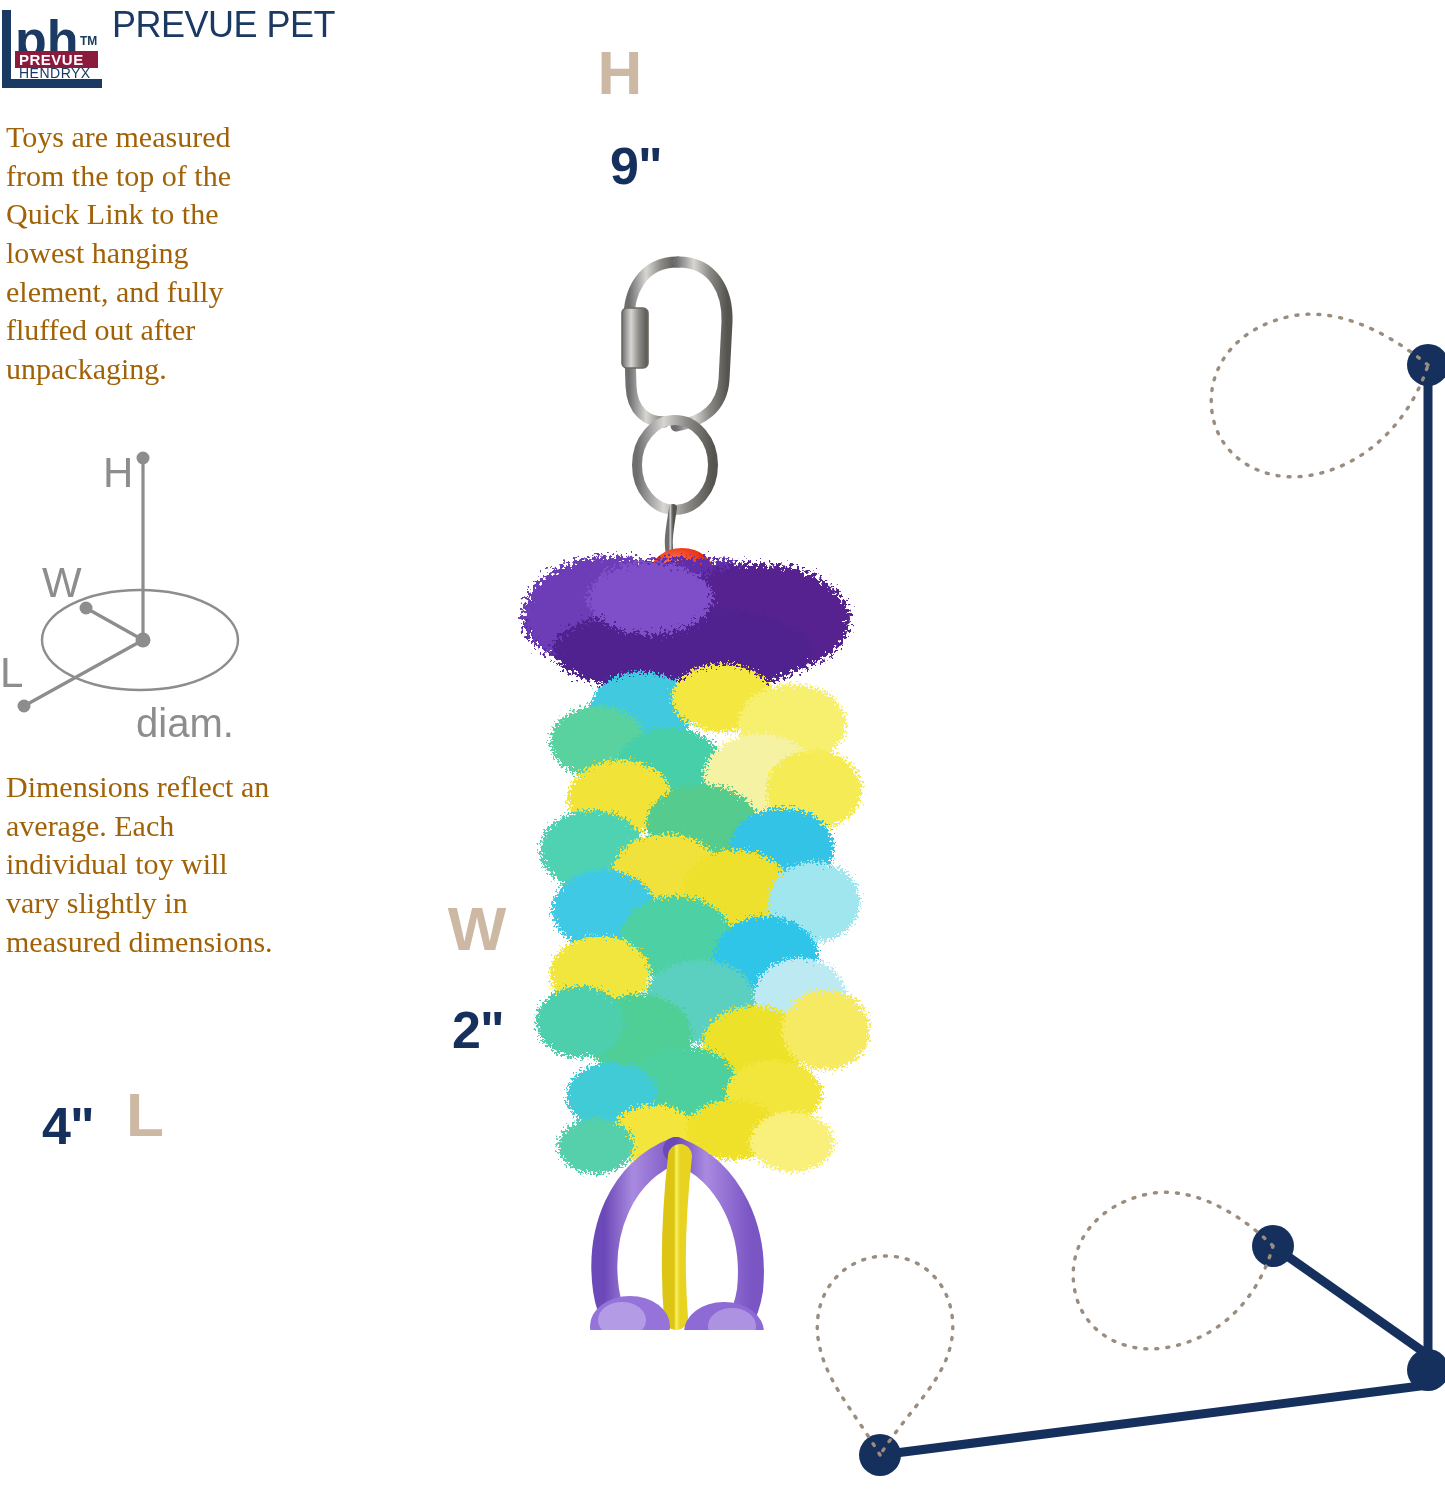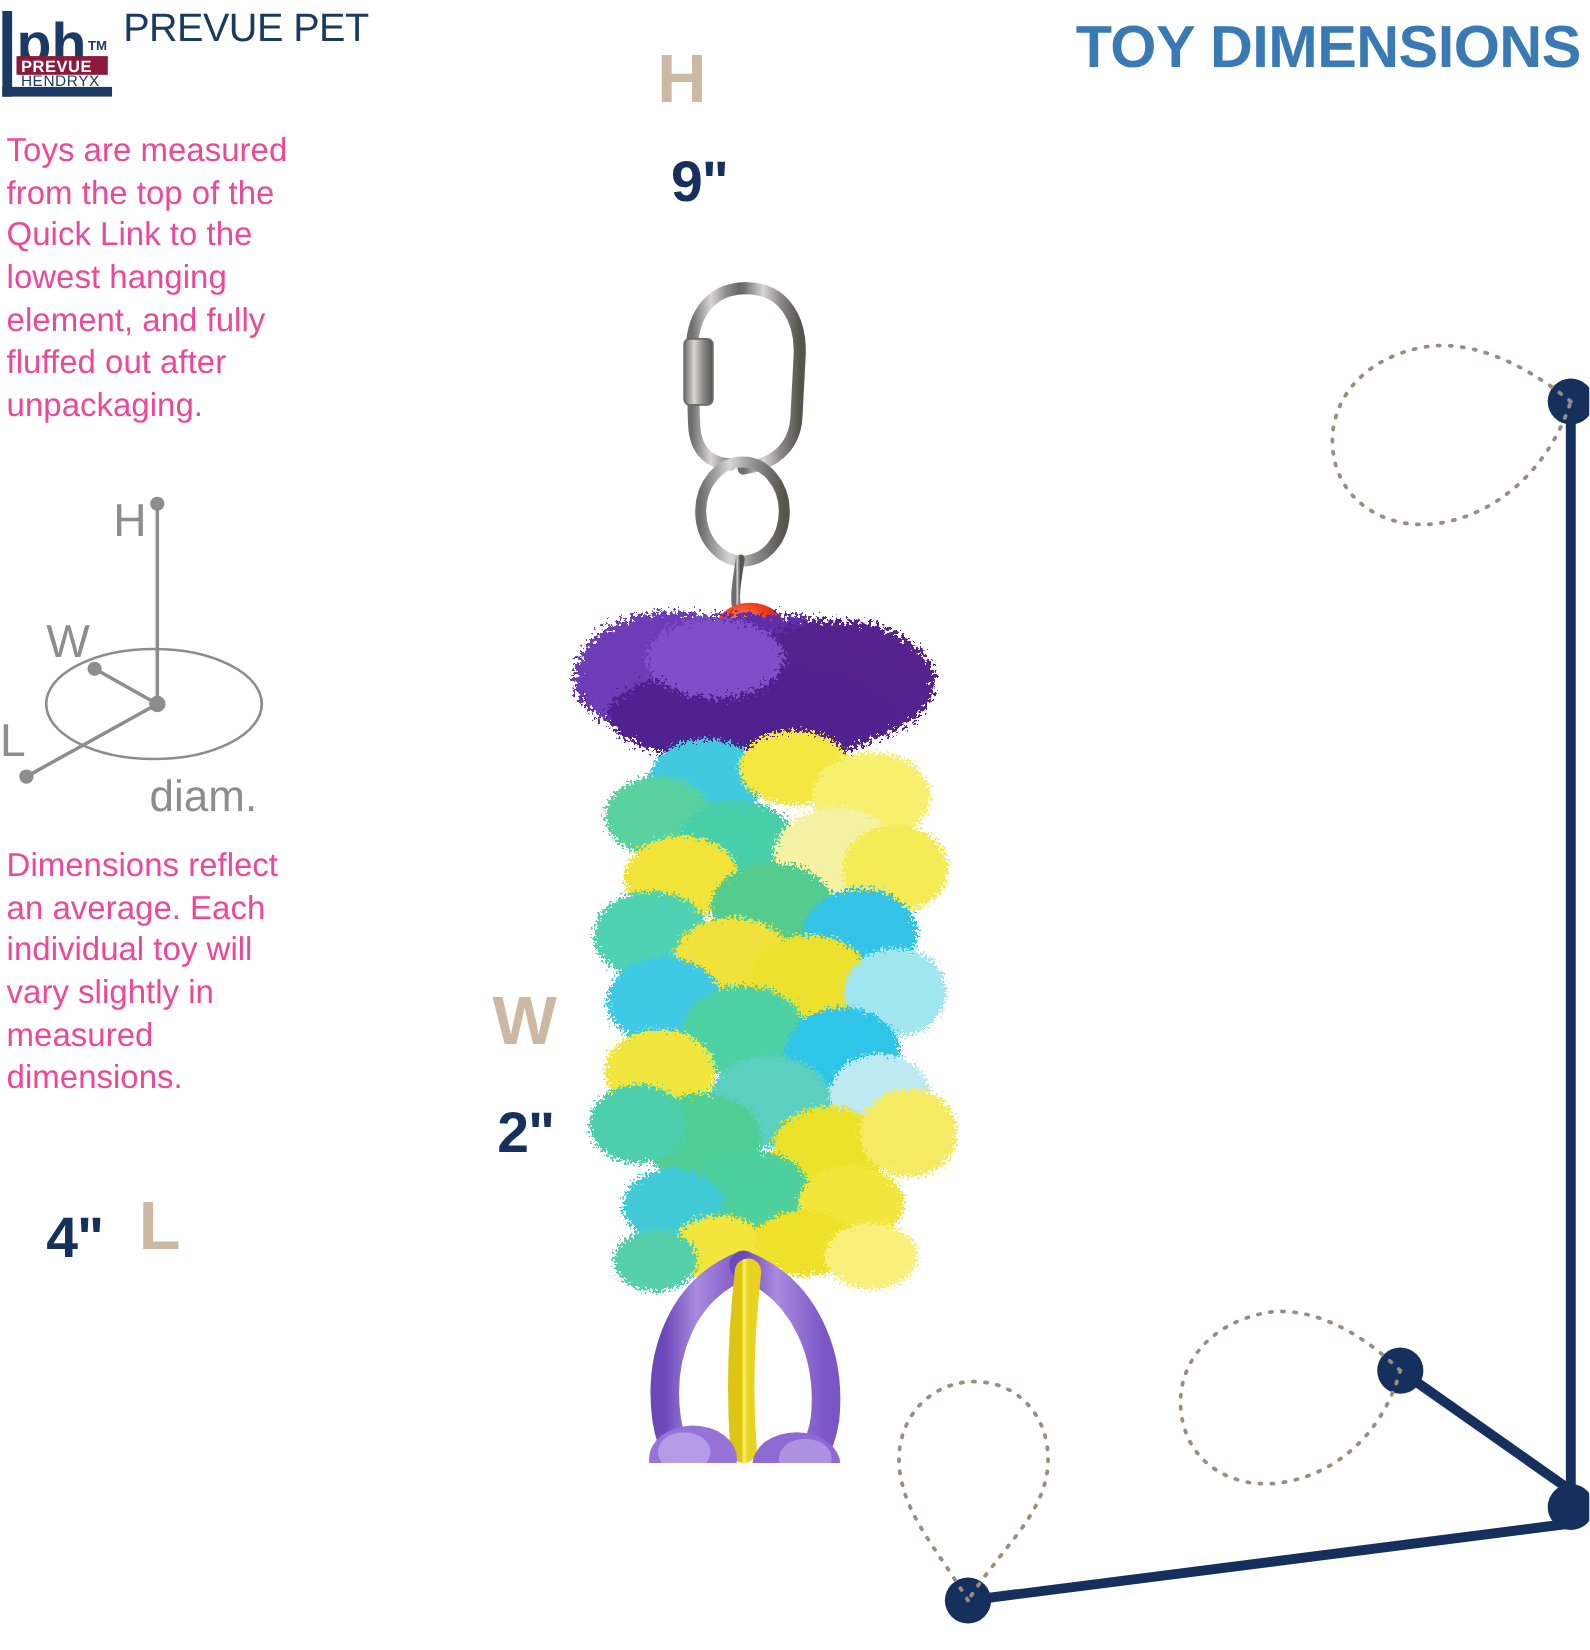--- a/index.html
+++ b/index.html
@@ -25,22 +25,22 @@
   #page-title {
     position: absolute; right: 8px; top: 12px;
     color: #3a7ab4; font-weight: bold; font-size: 54px;
     letter-spacing: -0.5px; white-space: nowrap;
     font-family: "Liberation Sans", sans-serif;
   }
 
   
   #sidebar { position: absolute; left: 6px; top: 118px; width: 290px; }
   .side-para {
-    color: #ec4899; font-size: 30px; line-height: 1.29;
-    margin-bottom: 26px; font-family: Liberation Sans, sans-serif;
+    color: #a16207; font-size: 30px; line-height: 1.29;
+    margin-bottom: 26px; font-family: Liberation Serif, serif;
   }
   #axis-legend { position: absolute; left: 0px; top: 425px; width: 280px; height: 320px; }
   #sidebar-lower { position: absolute; left: 6px; top: 768px; width: 270px; }
 
   
   #toy-photo { position: absolute; left: 470px; top: 150px; width: 460px; height: 1180px; }
 
   
   #dim-diagram { position: absolute; left: 720px; top: 290px; width: 725px; height: 1210px; }
   .dim-value {
@@ -73,21 +73,20 @@
       <text x="78" y="35" font-family="Liberation Sans, sans-serif" font-size="12" font-weight="bold" fill="#1b3a63">TM</text>
       <rect x="13" y="41" width="83" height="17" fill="#8c1a3c"></rect>
       <text x="17" y="55" font-family="Liberation Sans, sans-serif" font-size="15" font-weight="bold" fill="#ffffff" letter-spacing="0.5">PREVUE</text>
       <text x="17" y="68" font-family="Liberation Sans, sans-serif" font-size="14" fill="#1b3a63" letter-spacing="0.5">HENDRYX</text>
     </svg>
     <div class="logo-wordmark">
       <span>PREVUE PET</span>
     </div>
   </div>
 
-  <div id="page-title">TOY DIMENSIONS</div>
 
   <div id="sidebar">
     <p class="side-para">Toys are measured from the top of the Quick Link to the lowest hanging element, and fully fluffed out after unpackaging.</p>
   </div>
 
   <svg id="axis-legend" viewBox="0 0 280 320">
 
     <ellipse cx="140" cy="215" rx="98" ry="50" fill="none" stroke="#8d8d8d" stroke-width="2.4"></ellipse>
 
     <line x1="143" y1="215" x2="143" y2="33" stroke="#8d8d8d" stroke-width="3.2"></line>

